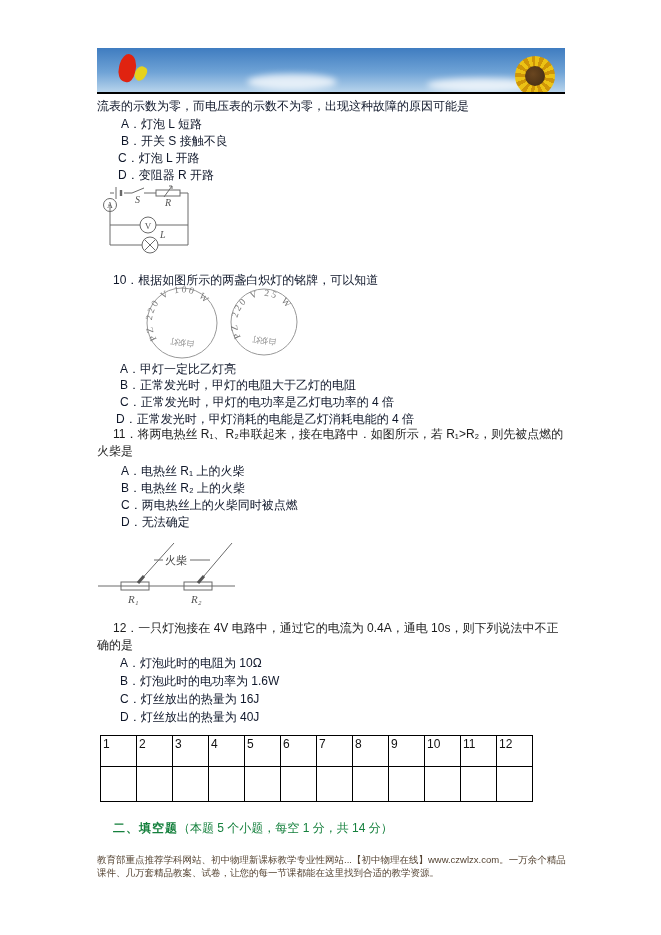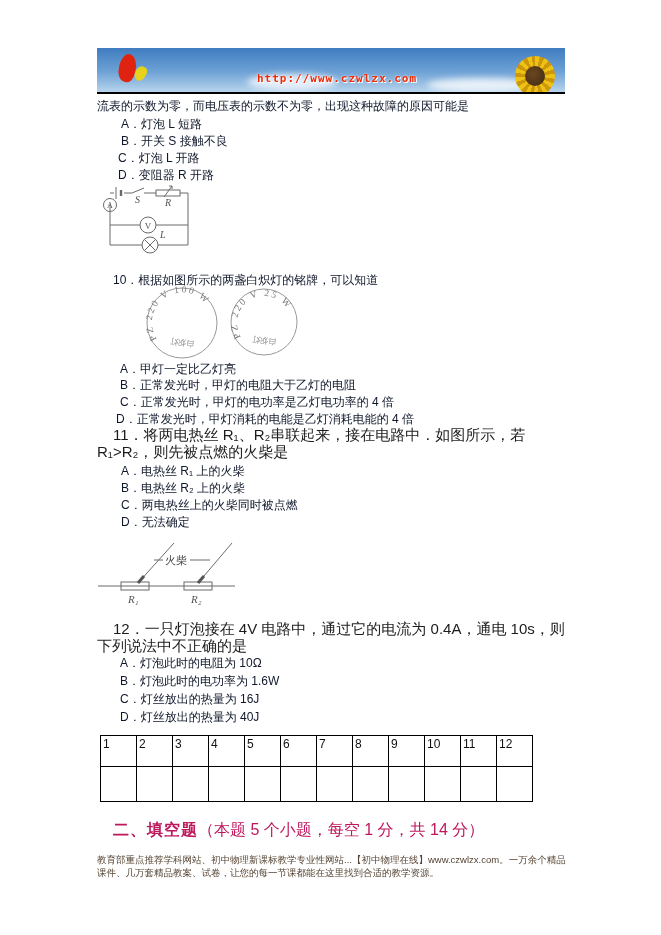--- a/index.html
+++ b/index.html
@@ -2,21 +2,21 @@
 <html><head>
 <meta charset="utf-8">
 <style>
   html,body{margin:0;padding:0;}
   body{
     width:661px;height:935px;position:relative;background:#ffffff;
     font-family:"Liberation Sans",sans-serif;color:#1a1a1a;overflow:hidden;
   }
   .abs{position:absolute;}
   .txt{font-size:12px;line-height:17px;white-space:nowrap;color:#0f172a;}
-  .stem{font-size:15px;line-height:17px;width:470px;white-space:normal;text-indent:16px;color:#1c1c1c;}
+  .stem{font-size:12px;line-height:17px;width:470px;white-space:normal;text-indent:16px;color:#1c1c1c;}
   
   .banner{
     left:97px;top:48px;width:468px;height:44px;
     background:linear-gradient(180deg,#3f7cc0 0%,#6fa3d6 55%,#b8d4ec 100%);
     overflow:hidden;
   }
   .cloud{position:absolute;background:rgba(255,255,255,.75);border-radius:50%;filter:blur(3px);}
   .flame-red{position:absolute;left:22px;top:6px;width:17px;height:28px;background:#e02310;
     border-radius:55% 70% 45% 60%;transform:rotate(14deg);}
   .flame-yellow{position:absolute;left:38px;top:18px;width:11px;height:15px;background:#e6d21c;
@@ -44,35 +44,34 @@
   .plate-bottom{font-size:8px;fill:#888;}
   
   table.answers{left:100px;top:735px;position:absolute;border-collapse:collapse;}
   table.answers td{
     border:1px solid #000;width:31px;padding:1px 2px;vertical-align:top;
     font-size:12px;color:#111;
   }
   td.hdr{height:28px;}
   td.blank{height:32px;}
   
-  .section-head{font-size:16px;color:#be185d;white-space:nowrap;}
+  .section-head{font-size:12px;color:#15803d;white-space:nowrap;}
   .section-head b{letter-spacing:1px;}
   .footer-note{
     width:472px;font-size:9.5px;line-height:13px;color:#554433;white-space:normal;
   }
 </style>
 </head>
 <body>
 
 <div class="abs banner">
   <div class="cloud" style="left:150px;top:26px;width:90px;height:16px;"></div>
   <div class="cloud" style="left:330px;top:30px;width:110px;height:14px;"></div>
   <div class="flame-red"></div>
   <div class="flame-yellow"></div>
-  <div class="banner-url">http://www.czwlzx.com</div>
   <div class="sunflower"></div>
 </div>
 <div class="abs banner-rule"></div>
 
 <div class="abs txt" style="left:97px;top:98px;">流表的示数为零，而电压表的示数不为零，出现这种故障的原因可能是</div>
 <div class="abs txt" style="left:121px;top:116px;">A．灯泡 L 短路</div>
 <div class="abs txt" style="left:121px;top:133px;">B．开关 S 接触不良</div>
 <div class="abs txt" style="left:118px;top:150px;">C．灯泡 L 开路</div>
 <div class="abs txt" style="left:118px;top:167px;">D．变阻器 R 开路</div>
 

